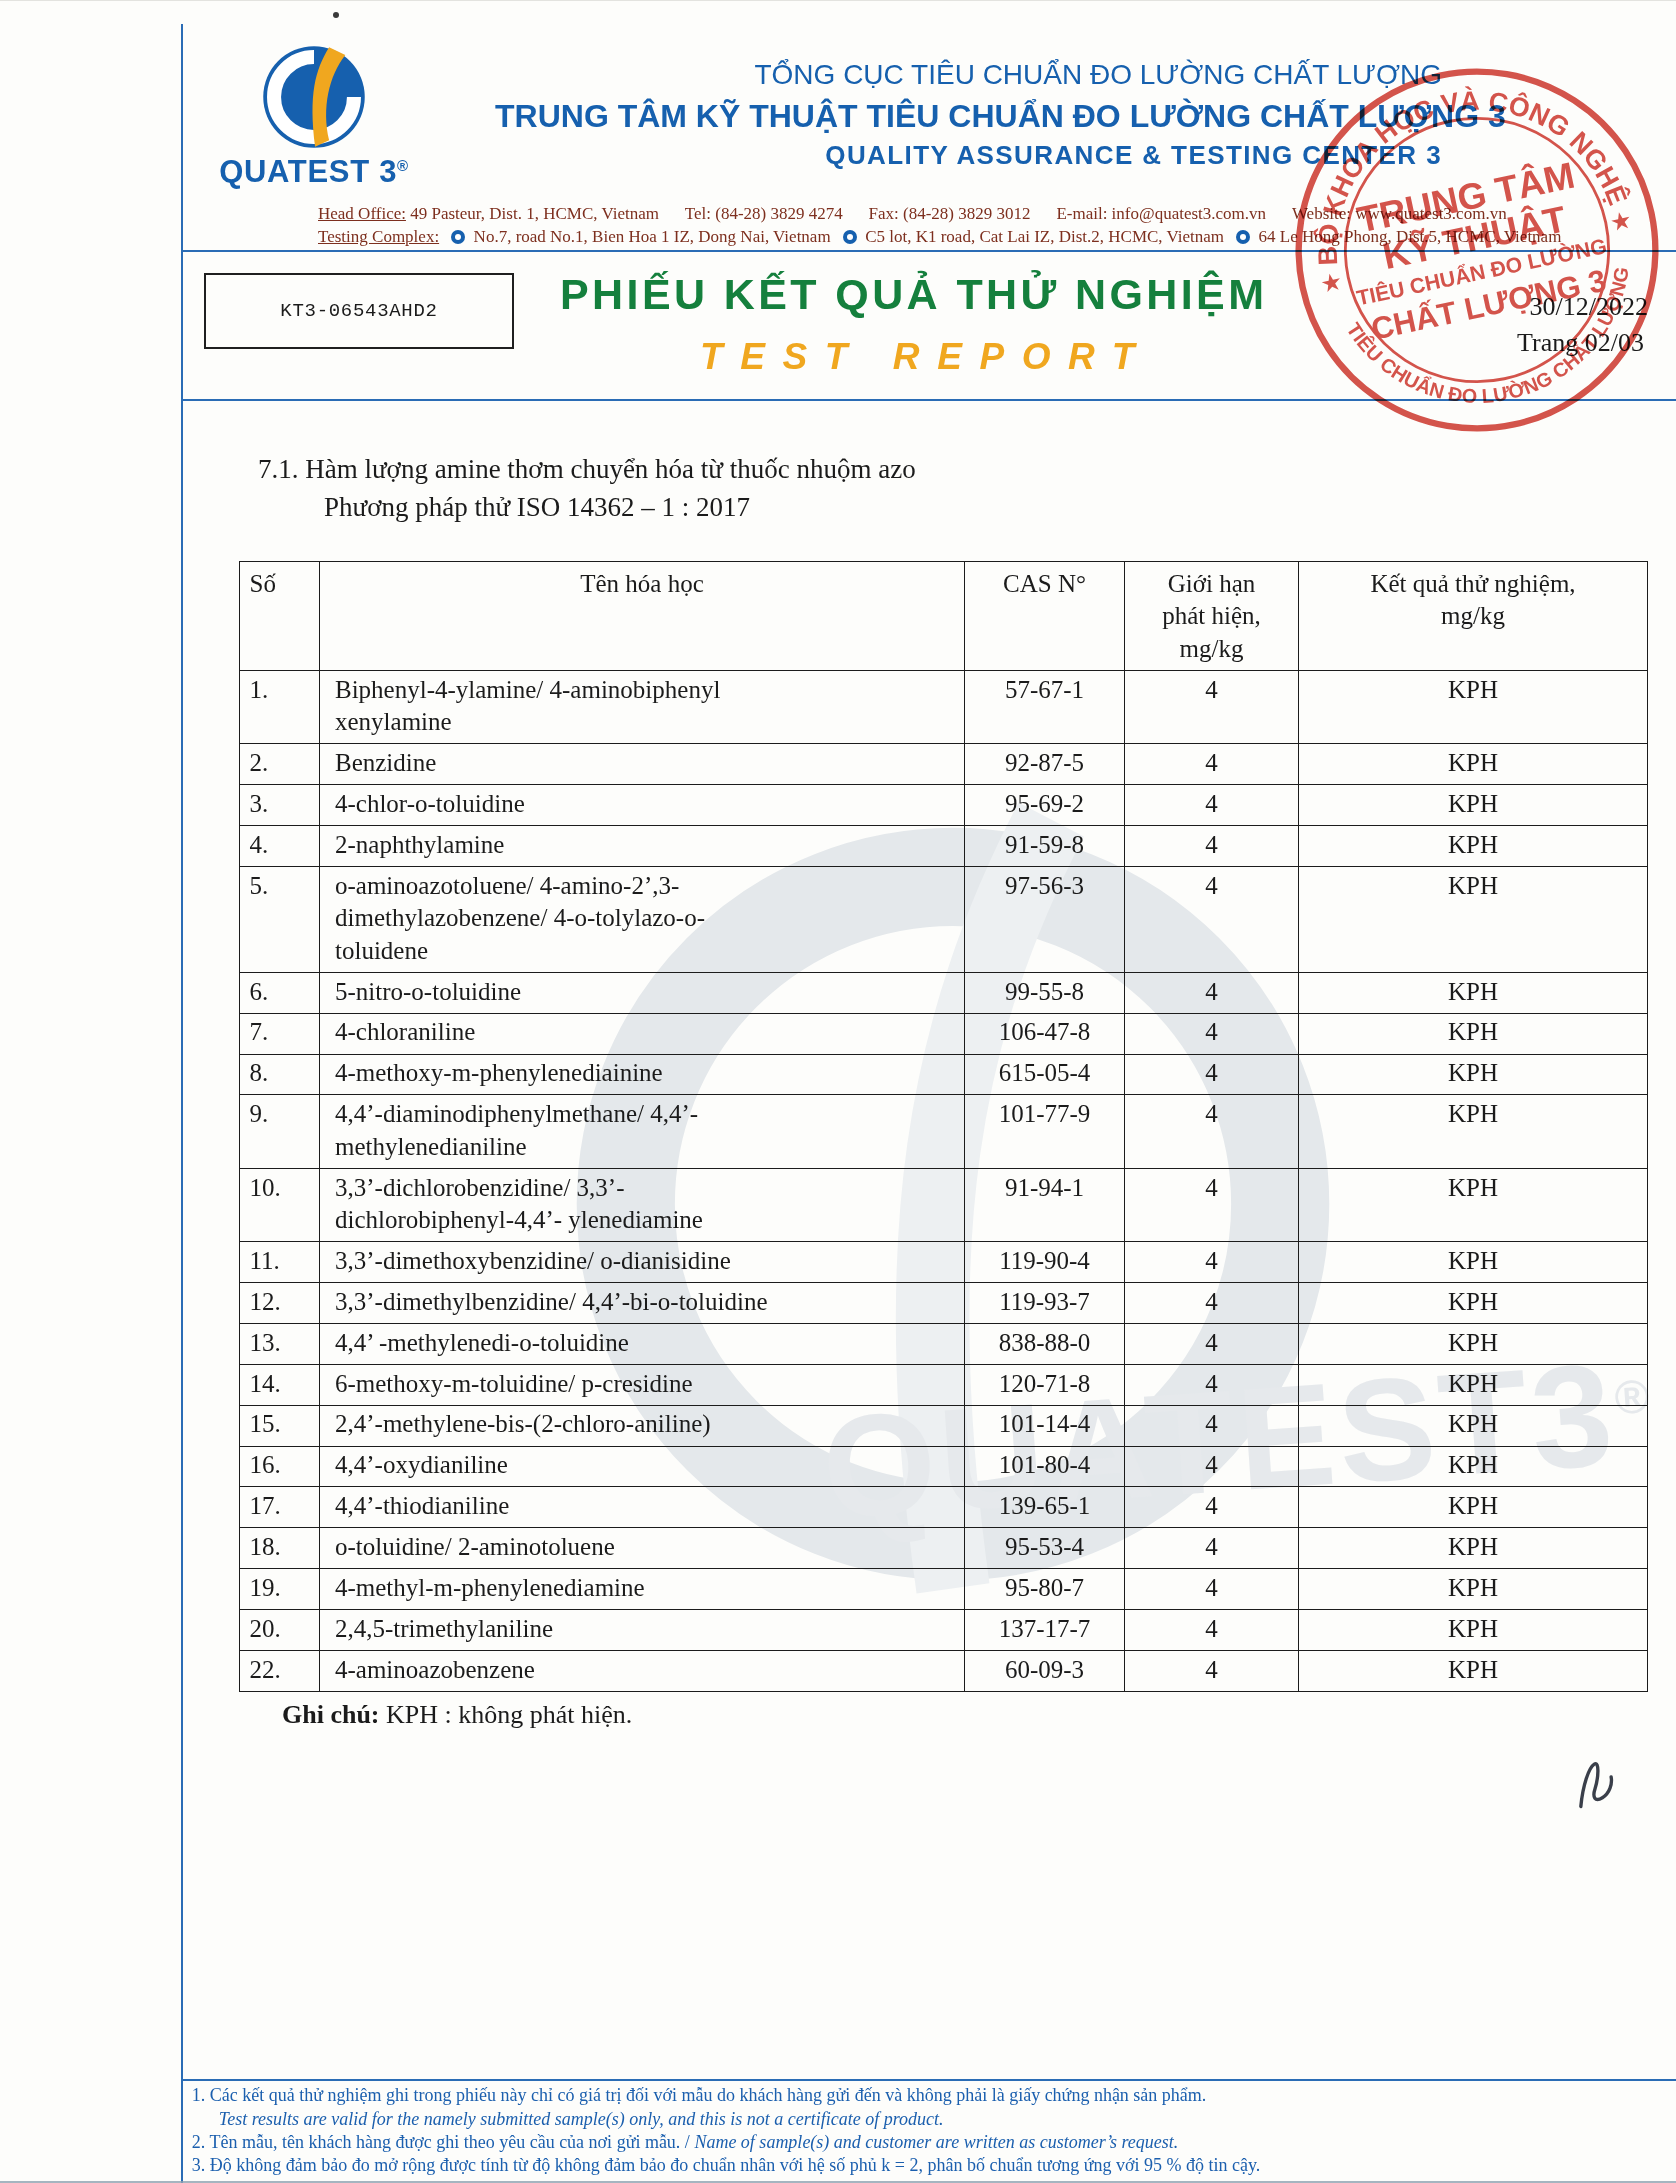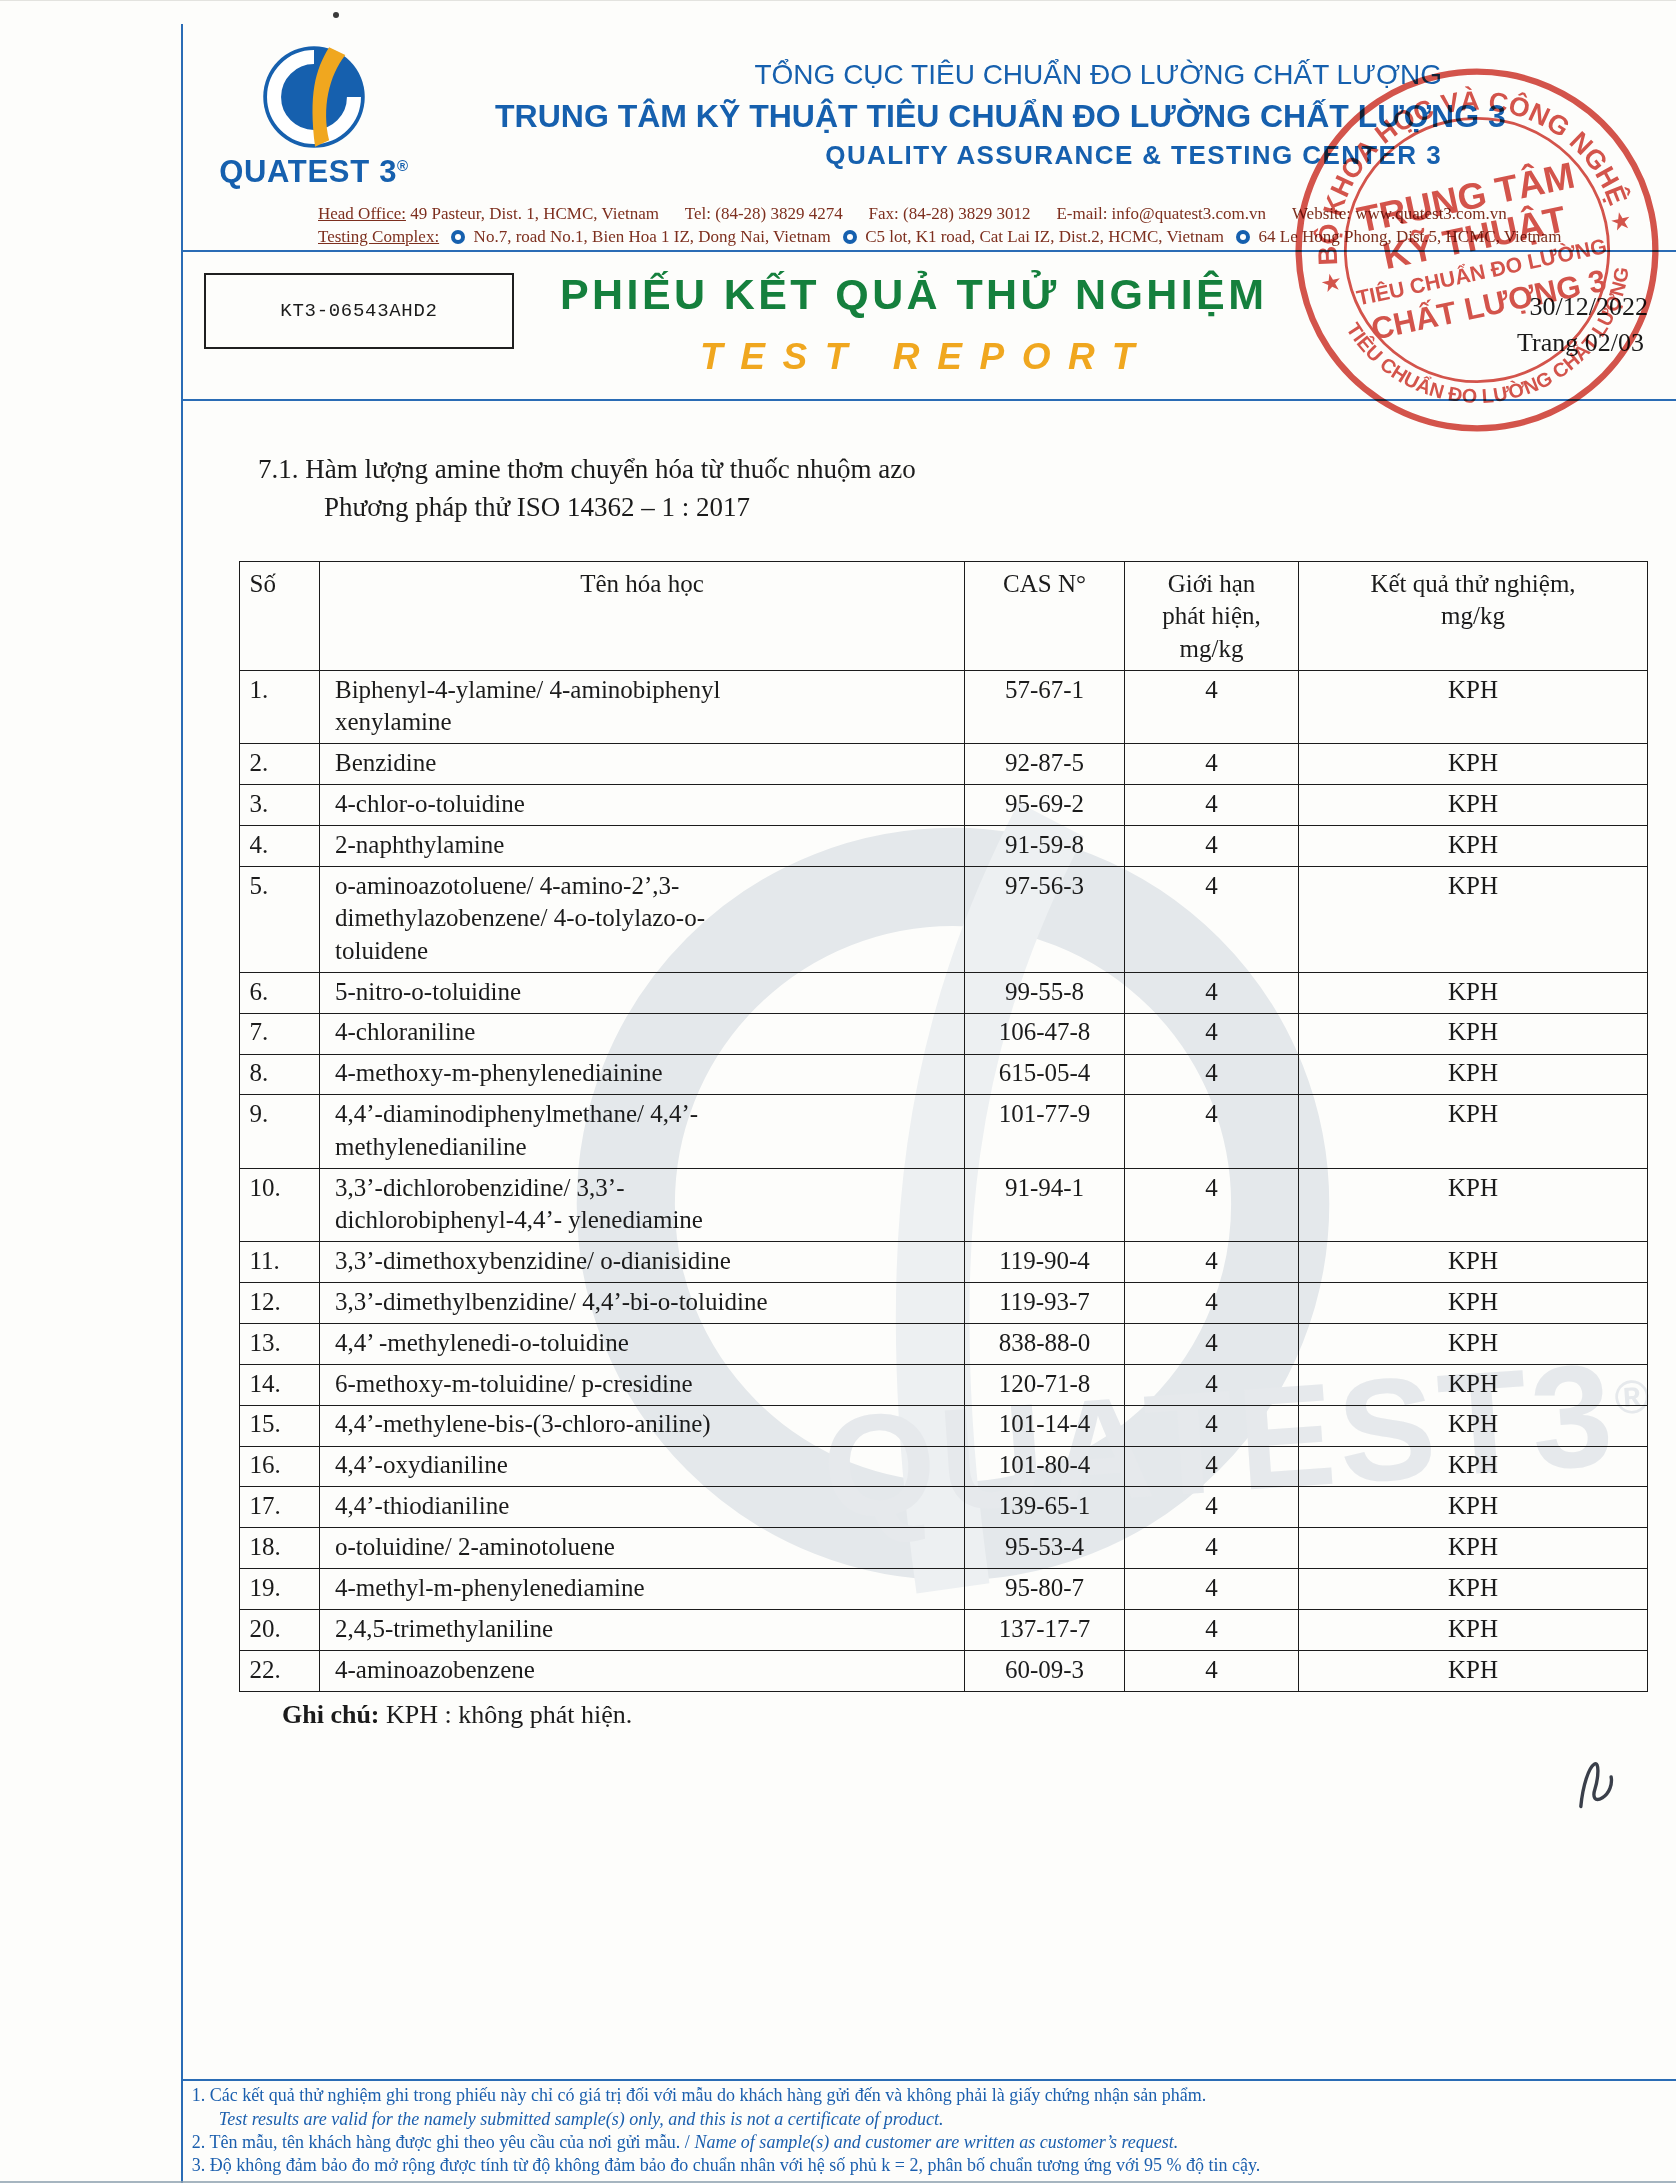--- a/index.html
+++ b/index.html
@@ -278,21 +278,21 @@
           </tr>
           <tr>
             <td class="c-no">14.</td>
             <td class="c-name">6-methoxy-m-toluidine/ p-cresidine</td>
             <td class="c-cas">120-71-8</td>
             <td class="c-limit">4</td>
             <td class="c-result">KPH</td>
           </tr>
           <tr>
             <td class="c-no">15.</td>
-            <td class="c-name">4,4’-methylene-bis-(3-chloro-aniline)</td>
+            <td class="c-name">2,4’-methylene-bis-(2-chloro-aniline)</td>
             <td class="c-cas">101-14-4</td>
             <td class="c-limit">4</td>
             <td class="c-result">KPH</td>
           </tr>
           <tr>
             <td class="c-no">16.</td>
             <td class="c-name">4,4’-oxydianiline</td>
             <td class="c-cas">101-80-4</td>
             <td class="c-limit">4</td>
             <td class="c-result">KPH</td>

